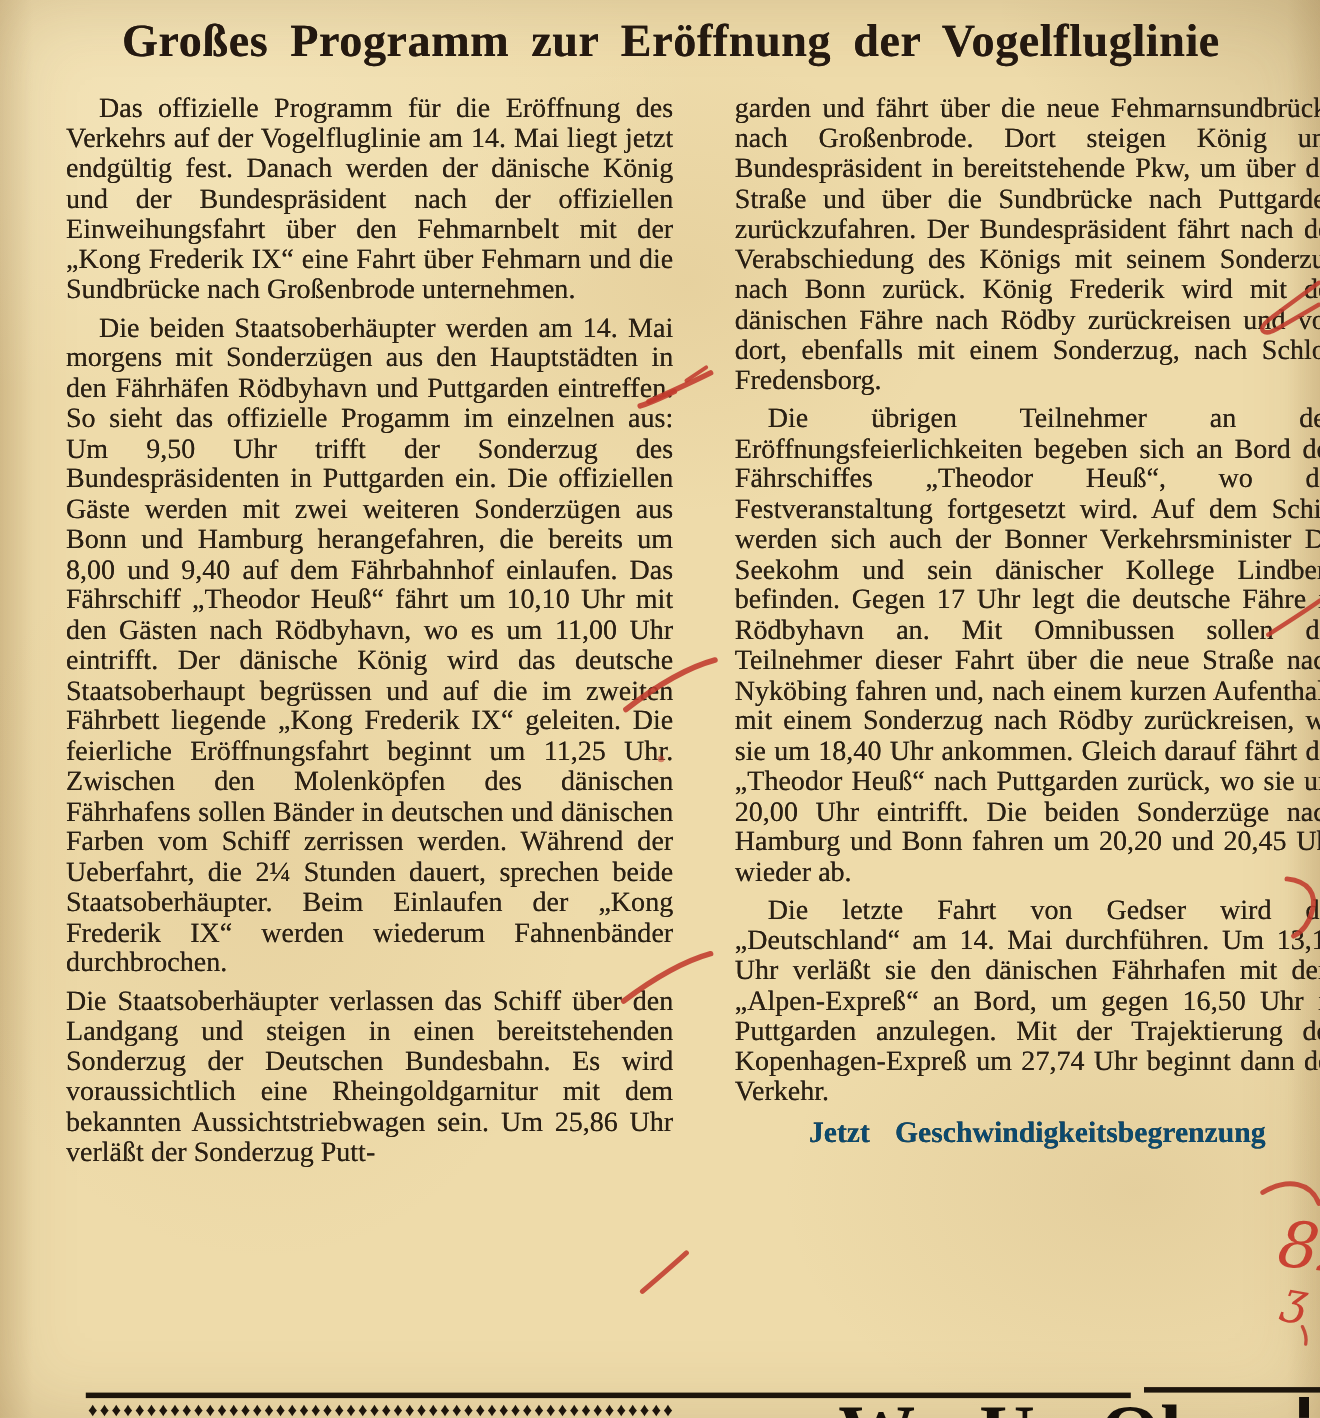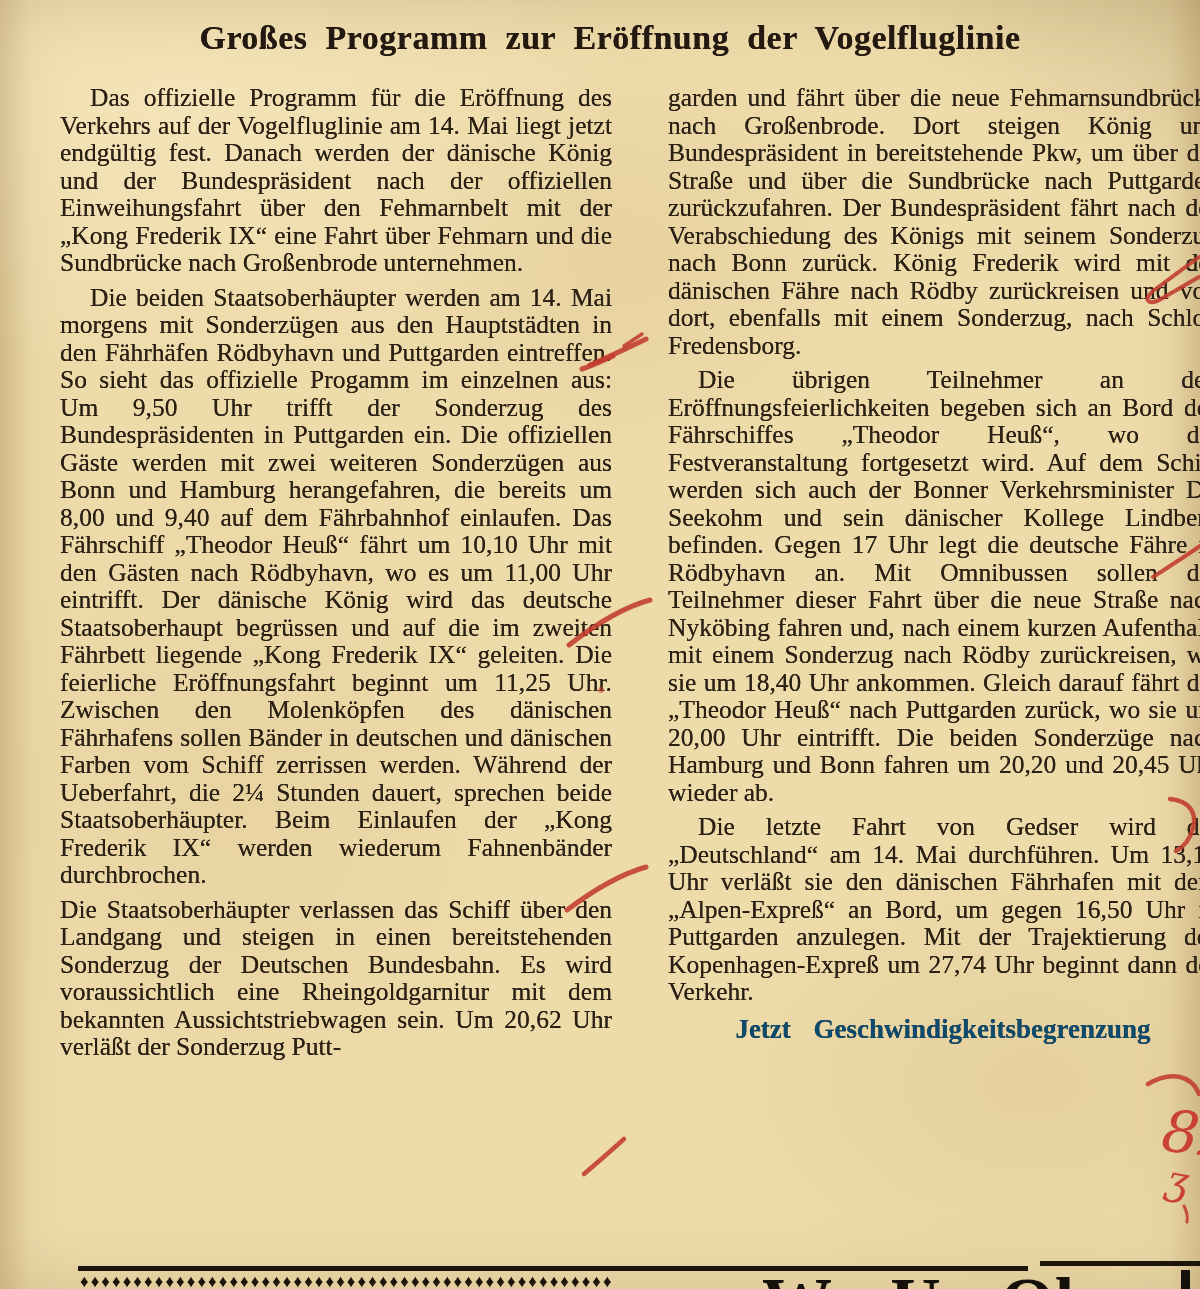--- a/index.html
+++ b/index.html
@@ -13,21 +13,21 @@
       radial-gradient(ellipse 420px 500px at 20% 62%, rgba(170,130,70,.09), transparent 70%),
       radial-gradient(ellipse 460px 320px at 86% 84%, rgba(150,110,55,.11), transparent 70%),
       linear-gradient(90deg, rgba(150,112,58,.20), rgba(150,112,58,0) 2.5%, rgba(150,112,58,0) 97.5%, rgba(150,112,58,.16)),
       #eedbaa;
     box-shadow: inset 0 0 70px rgba(120,85,40,.22);
     color:#2a2014;
   }
   .headline{
     position:absolute; left:55px; top:8px; width:1110px; height:62px;
     margin:0; text-align:center;
-    font-size:34px; font-weight:bold; color:#241910;
+    font-size:42px; font-weight:bold; color:#241910;
     letter-spacing:.5px; word-spacing:9px; line-height:60px;
     text-shadow:0 0 .6px rgba(36,25,16,.85);
     white-space:nowrap;
   }
   .col{
     position:absolute; top:84px; height:1182px; overflow:hidden;
     font-size:25.5px; line-height:27.5px;
     text-align:justify; hyphens:auto; -webkit-hyphens:auto;
     text-shadow:0 0 .55px rgba(42,32,20,.9);
   }
@@ -60,21 +60,21 @@
   .hand-num{ font-family:"DejaVu Serif",serif; font-style:italic; fill:#c8372a; opacity:.92; }
 </style>
 </head>
 <body>
 
 <h1 class="headline">Großes Programm zur Eröffnung der Vogelfluglinie</h1>
 
 <div class="col left">
   <p class="para indent">Das offizielle Programm für die Eröffnung des Verkehrs auf der Vogelfluglinie am 14. Mai liegt jetzt endgültig fest. Danach werden der dänische König und der Bundespräsident nach der offiziellen Einweihungsfahrt über den Fehmarnbelt mit der „Kong Frederik IX“ eine Fahrt über Fehmarn und die Sundbrücke nach Großenbrode unternehmen.</p>
   <p class="para indent">Die beiden Staatsoberhäupter werden am 14. Mai morgens mit Sonderzügen aus den Hauptstädten in den Fährhäfen Rödbyhavn und Puttgarden eintreffen. So sieht das offizielle Progamm im einzelnen aus: Um 9,50 Uhr trifft der Sonderzug des Bundespräsidenten in Puttgarden ein. Die offiziellen Gäste werden mit zwei weiteren Sonderzügen aus Bonn und Hamburg herangefahren, die bereits um 8,00 und 9,40 auf dem Fährbahnhof einlaufen. Das Fährschiff „Theodor Heuß“ fährt um 10,10 Uhr mit den Gästen nach Rödbyhavn, wo es um 11,00 Uhr eintrifft. Der dänische König wird das deutsche Staatsoberhaupt begrüssen und auf die im zweiten Fährbett liegende „Kong Frederik IX“ geleiten. Die feierliche Eröffnungsfahrt beginnt um 11,25 Uhr. Zwischen den Molenköpfen des dänischen Fährhafens sollen Bänder in deutschen und dänischen Farben vom Schiff zerrissen werden. Während der Ueberfahrt, die 2¼ Stunden dauert, sprechen beide Staatsoberhäupter. Beim Einlaufen der „Kong Frederik IX“ werden wiederum Fahnenbänder durchbrochen.</p>
-  <p class="para">Die Staatsoberhäupter verlassen das Schiff über den Landgang und steigen in einen bereitstehenden Sonderzug der Deutschen Bundesbahn. Es wird voraussichtlich eine Rheingoldgarnitur mit dem bekannten Aussichtstriebwagen sein. Um 20,62 Uhr verläßt der Sonderzug Putt-</p>
+  <p class="para">Die Staatsoberhäupter verlassen das Schiff über den Landgang und steigen in einen bereitstehenden Sonderzug der Deutschen Bundesbahn. Es wird voraussichtlich eine Rheingoldgarnitur mit dem bekannten Aussichtstriebwagen sein. Um 25,86 Uhr verläßt der Sonderzug Putt-</p>
 </div>
 
 <div class="col right">
   <p class="para">garden und fährt über die neue Fehmarnsundbrücke nach Großenbrode. Dort steigen König und Bundespräsident in bereitstehende Pkw, um über die Straße und über die Sundbrücke nach Puttgarden zurückzufahren. Der Bundespräsident fährt nach der Verabschiedung des Königs mit seinem Sonderzug nach Bonn zurück. König Frederik wird mit der dänischen Fähre nach Rödby zurückreisen und von dort, ebenfalls mit einem Sonderzug, nach Schloß Fredensborg.</p>
   <p class="para indent">Die übrigen Teilnehmer an den Eröffnungsfeierlichkeiten begeben sich an Bord des Fährschiffes „Theodor Heuß“, wo die Festveranstaltung fortgesetzt wird. Auf dem Schiff werden sich auch der Bonner Verkehrsminister Dr. Seekohm und sein dänischer Kollege Lindberg befinden. Gegen 17 Uhr legt die deutsche Fähre in Rödbyhavn an. Mit Omnibussen sollen die Teilnehmer dieser Fahrt über die neue Straße nach Nyköbing fahren und, nach einem kurzen Aufenthalt, mit einem Sonderzug nach Rödby zurückreisen, wo sie um 18,40 Uhr ankommen. Gleich darauf fährt die „Theodor Heuß“ nach Puttgarden zurück, wo sie um 20,00 Uhr eintrifft. Die beiden Sonderzüge nach Hamburg und Bonn fahren um 20,20 und 20,45 Uhr wieder ab.</p>
   <p class="para indent">Die letzte Fahrt von Gedser wird die „Deutschland“ am 14. Mai durchführen. Um 13,15 Uhr verläßt sie den dänischen Fährhafen mit dem „Alpen-Expreß“ an Bord, um gegen 16,50 Uhr in Puttgarden anzulegen. Mit der Trajektierung des Kopenhagen-Expreß um 27,74 Uhr beginnt dann der Verkehr.</p>
   <h2 class="subhead">Jetzt Geschwindigkeitsbegrenzung</h2>
 </div>
 
 <div class="footer-rule rule-a"></div>

